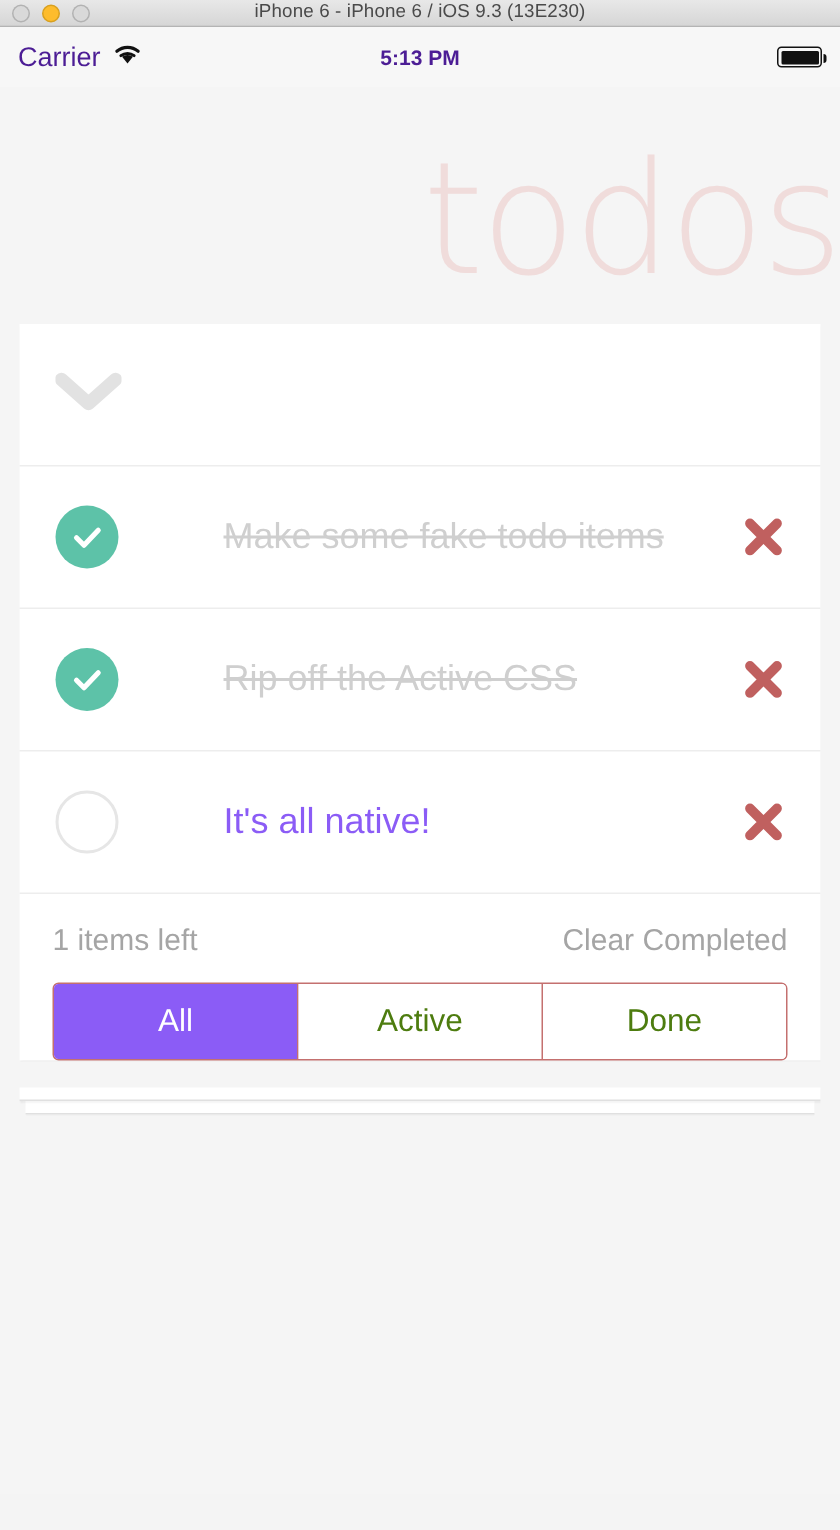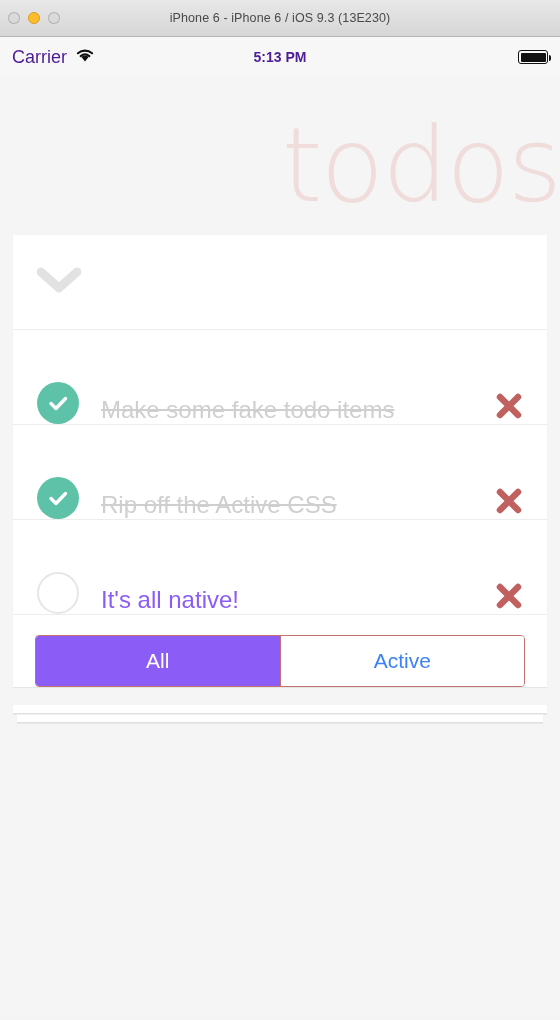--- a/index.html
+++ b/index.html
@@ -6,25 +6,25 @@
   html, body {
     width: 560px; height: 1020px;
     font-family: "Liberation Sans", sans-serif;
     background: #f4f4f4;
     overflow: hidden;
   }
 
   
   .titlebar {
     position: relative;
-    height: 37px;
+    height: 18px;
     background: linear-gradient(to bottom, #e8e8e8 0%, #d6d6d6 100%);
     border-bottom: 1px solid #b4b4b4;
     display: flex;
-    align-items: center;
+    align-items: flex-start;
   }
   .traffic-lights {
     position: absolute;
     left: 8px; top: 0; bottom: 0;
     display: flex; align-items: center; gap: 8px;
   }
   .light {
     width: 12px; height: 12px; border-radius: 50%;
     border: 1px solid rgba(0,0,0,0.18);
   }
@@ -116,23 +116,24 @@
     align-items: center;
     padding-left: 24px;
     border-bottom: 1px solid #ededed;
   }
   .chevron-down { display: block; }
 
   
   .todo-row {
     height: 95px;
     display: flex;
-    align-items: flex-end;
+    align-items: center;
     padding: 0 20px 0 24px;
     border-bottom: 1px solid #ededed;
+    gap: 48px;
   }
   .toggle {
     width: 42px; height: 42px;
     flex: 0 0 42px;
     border-radius: 50%;
     display: flex; align-items: center; justify-content: center;
   }
   .toggle.unchecked { border: 2px solid #e6e6e6; background: #fff; }
   .toggle.checked   { background: #5dc2a8; }
   .todo-label {
@@ -169,21 +170,21 @@
     border: 1px solid #c4706f;
     border-radius: 4px;
     overflow: hidden;
     margin-bottom: 18px;
   }
   .filter {
     flex: 1;
     text-align: center;
     font-size: 21px;
     padding: 13px 0;
-    color: #3b82f6;
+    color: #4d7c0f;
     background: #fff;
     border-right: 1px solid #c4706f;
   }
   .filter:last-child { border-right: none; }
   .filter.selected { background: #8b5cf6; color: #ffffff; }
 
   
   .sheet {
     height: 9px;
     background: #fff;
@@ -272,23 +273,28 @@
         <div class="toggle unchecked"></div>
         <div class="todo-label">It's all native!</div>
         <div class="destroy">
           <svg width="32" height="32" viewBox="0 0 32 32">
             <path d="M7 7 L25 25 M25 7 L7 25" stroke="#c0605f" stroke-width="6.5" stroke-linecap="round"></path>
           </svg>
         </div>
       </div>
 
       <div class="todo-footer">
+        <div class="footer-line">
+          <span>1 items left</span>
+          <span>Clear Completed</span>
+        </div>
         <div class="filters">
           <div class="filter selected">All</div>
           <div class="filter">Active</div>
+          <div class="filter">Done</div>
         </div>
       </div>
 
     </div>
 
     <div class="sheet one"></div>
     <div class="sheet two"></div>
   </div>
 
 </div>

